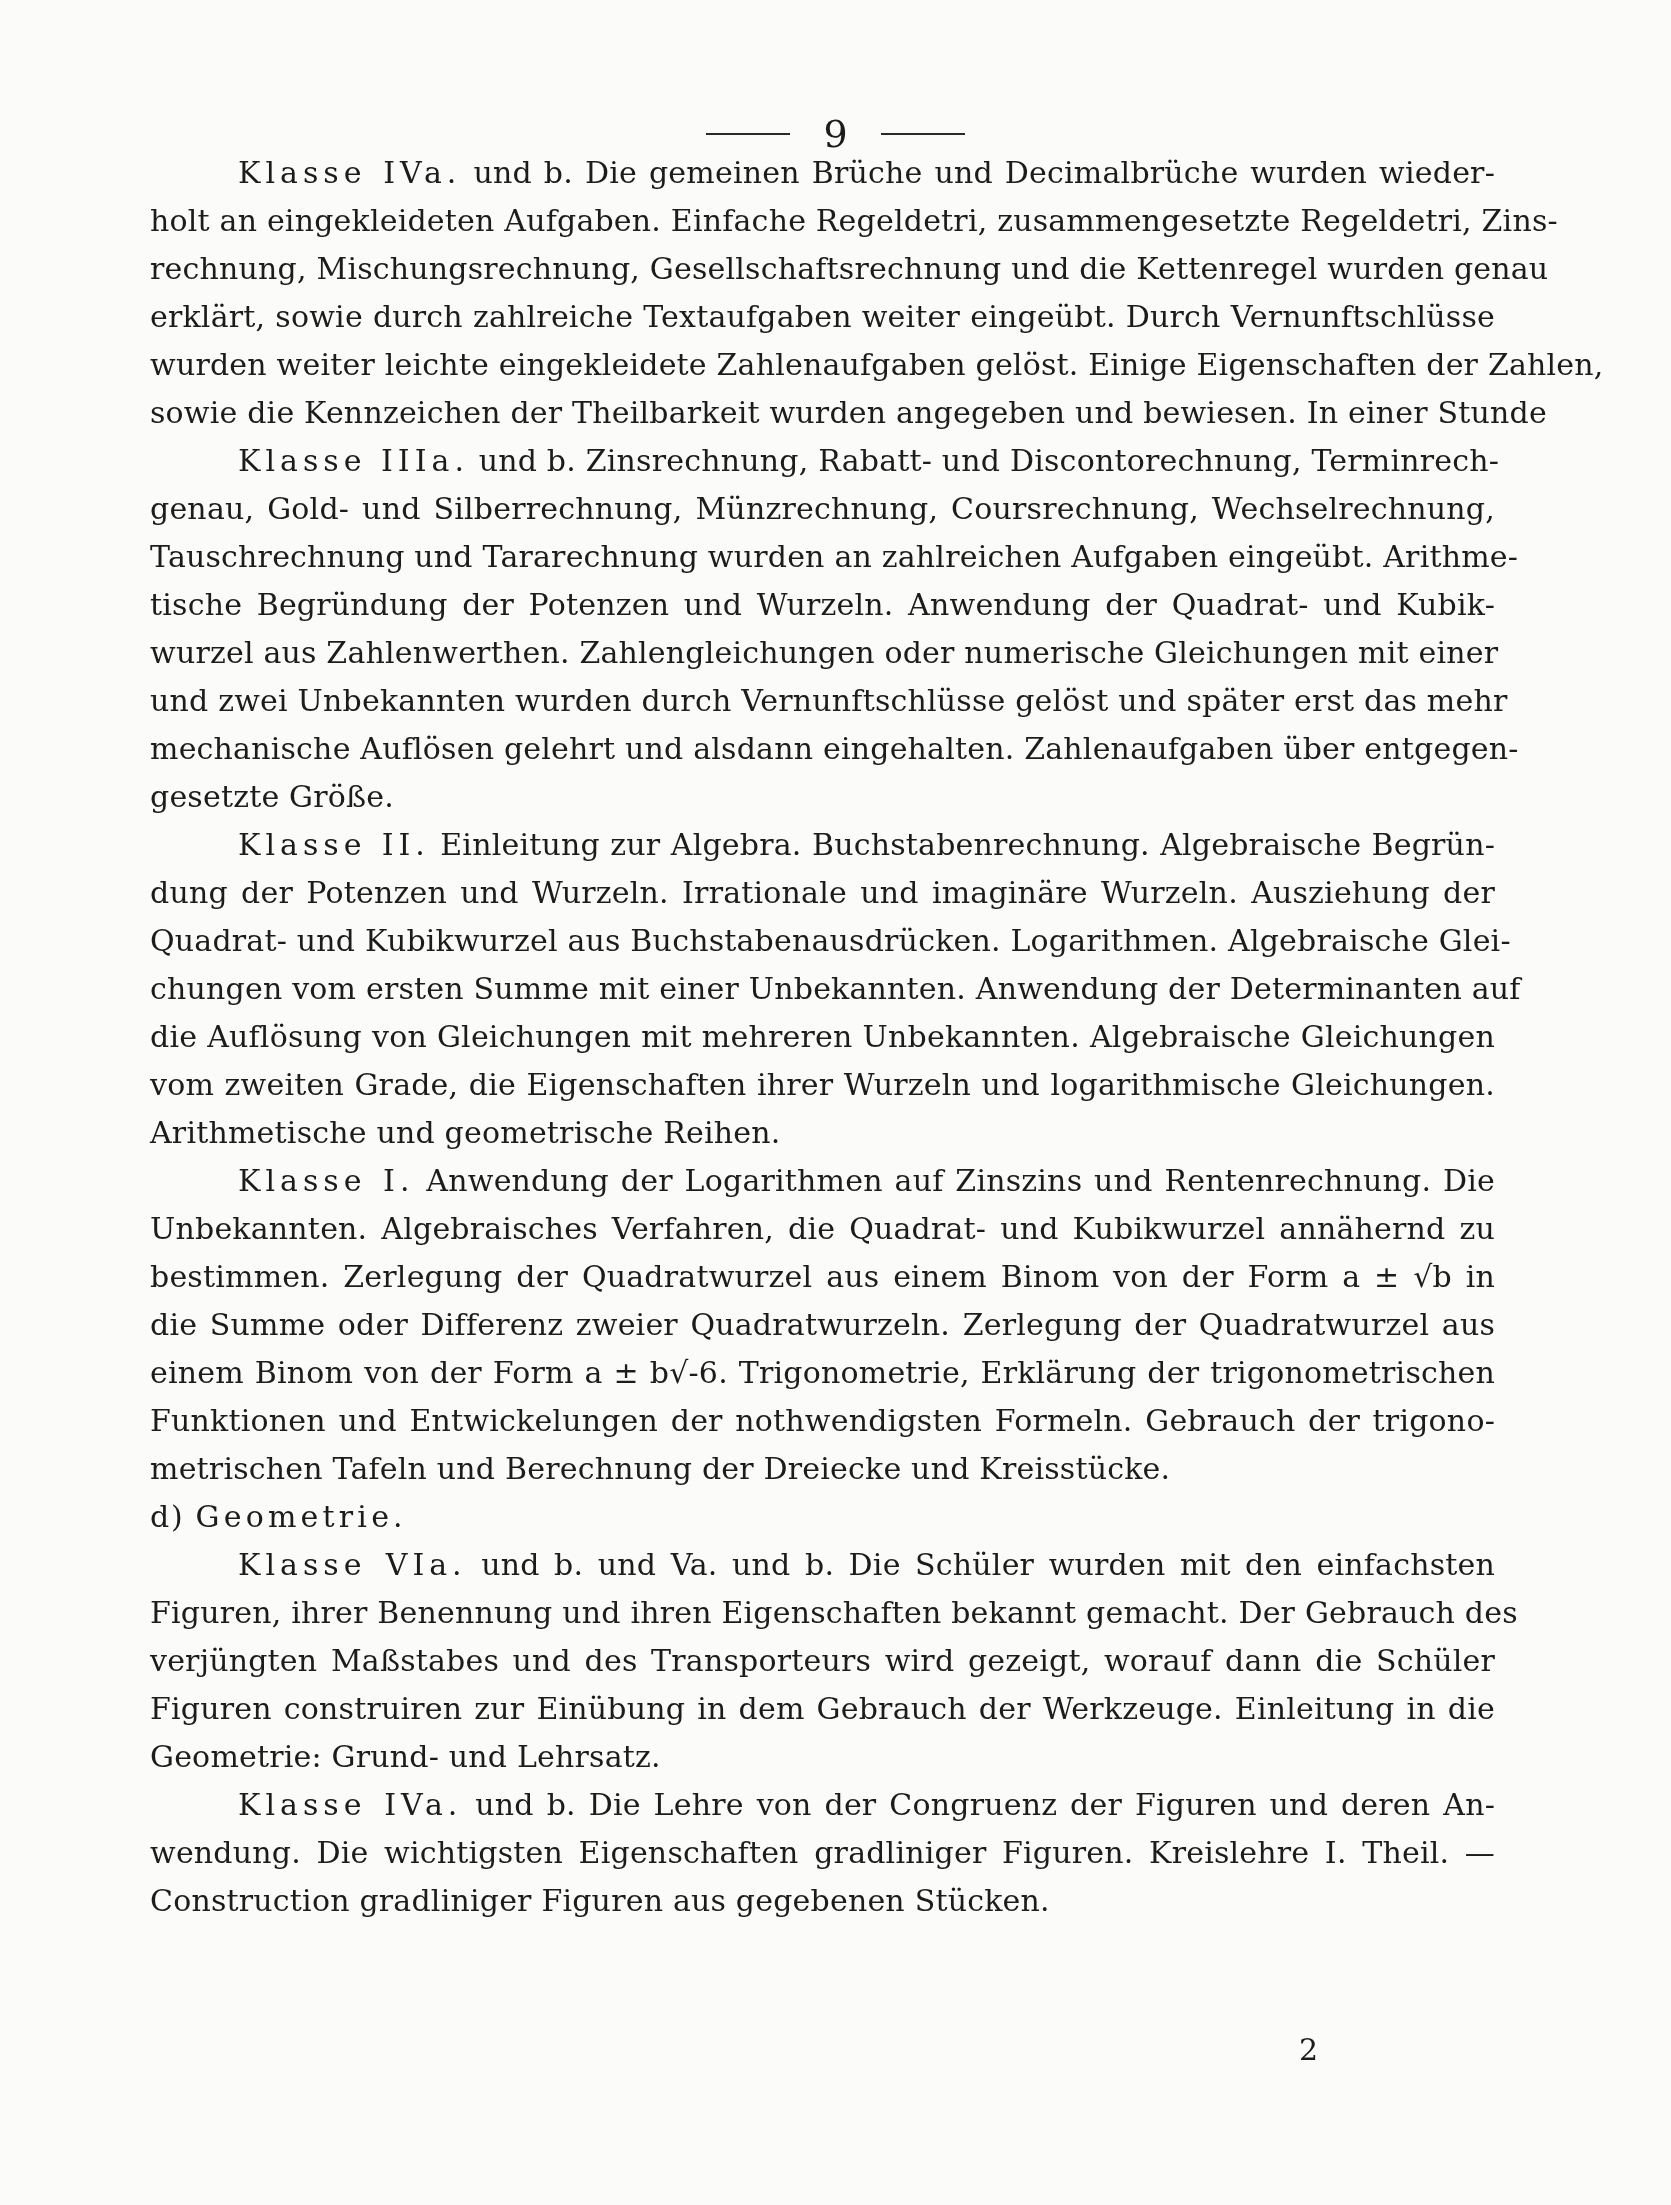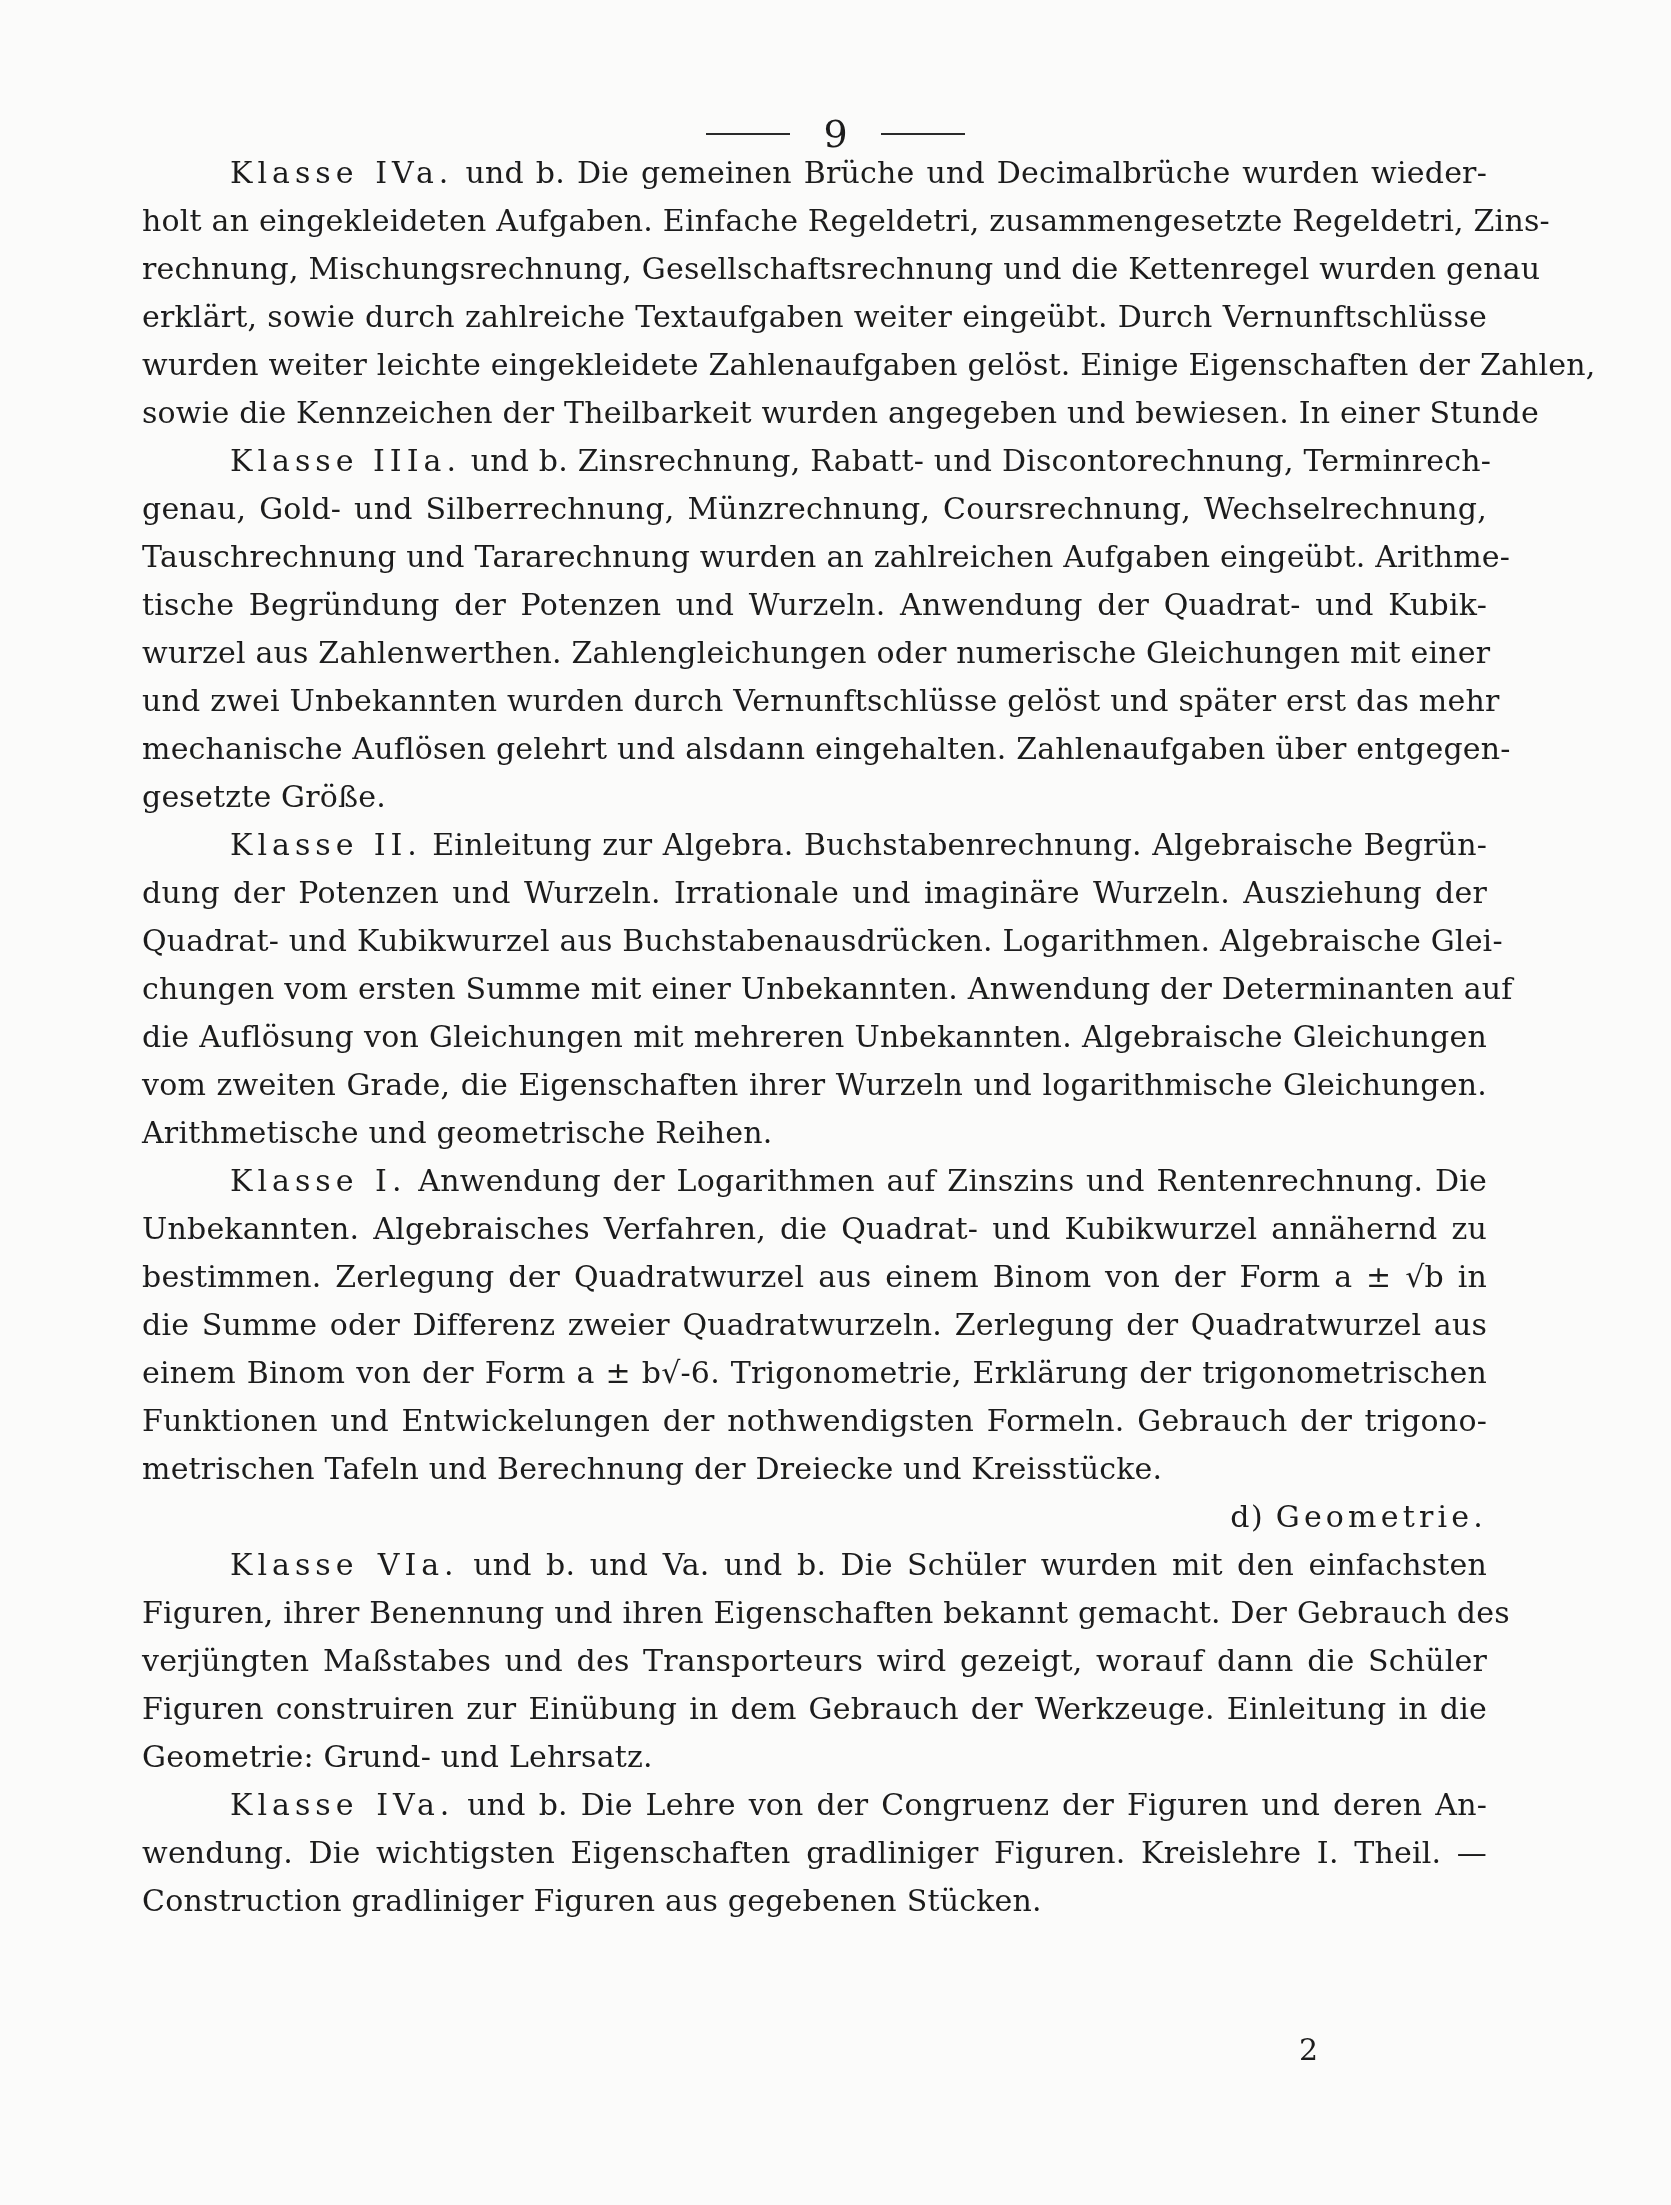--- a/index.html
+++ b/index.html
@@ -11,34 +11,34 @@
     font-family: "DejaVu Serif", "Liberation Serif", serif;
     color: #1c1c1c;
   }
   .page-header {
     position: absolute; top: 115px; left: 0; width: 1671px;
     display: flex; justify-content: center; align-items: center; gap: 33px;
   }
   .rule { width: 84px; height: 2.5px; background: #2a2a2a; }
   .page-number { font-size: 38px; line-height: 38px; }
   .body {
-    position: absolute; left: 142px; top: 149px; width: 1345px;
+    position: absolute; left: 150px; top: 149px; width: 1345px;
   }
   .line {
     font-size: 30px; height: 48px; line-height: 48px;
     text-align: justify; text-align-last: justify;
     white-space: nowrap; overflow: visible;
     letter-spacing: 0.2px;
   }
   .line.last { text-align-last: left; }
   .line.indent { padding-left: 88px; }
   .spaced { letter-spacing: 5px; }
   .heading {
     font-size: 30px; height: 48px; line-height: 48px;
-    text-align: right; letter-spacing: 1.7px;
+    text-align: left; letter-spacing: 1.7px;
   }
   .heading .spaced { letter-spacing: 4.2px; }
   .sig {
     position: absolute; left: 1299px; top: 2032px;
     font-size: 30px;
   }
 </style>
 </head>
 <body>
 

